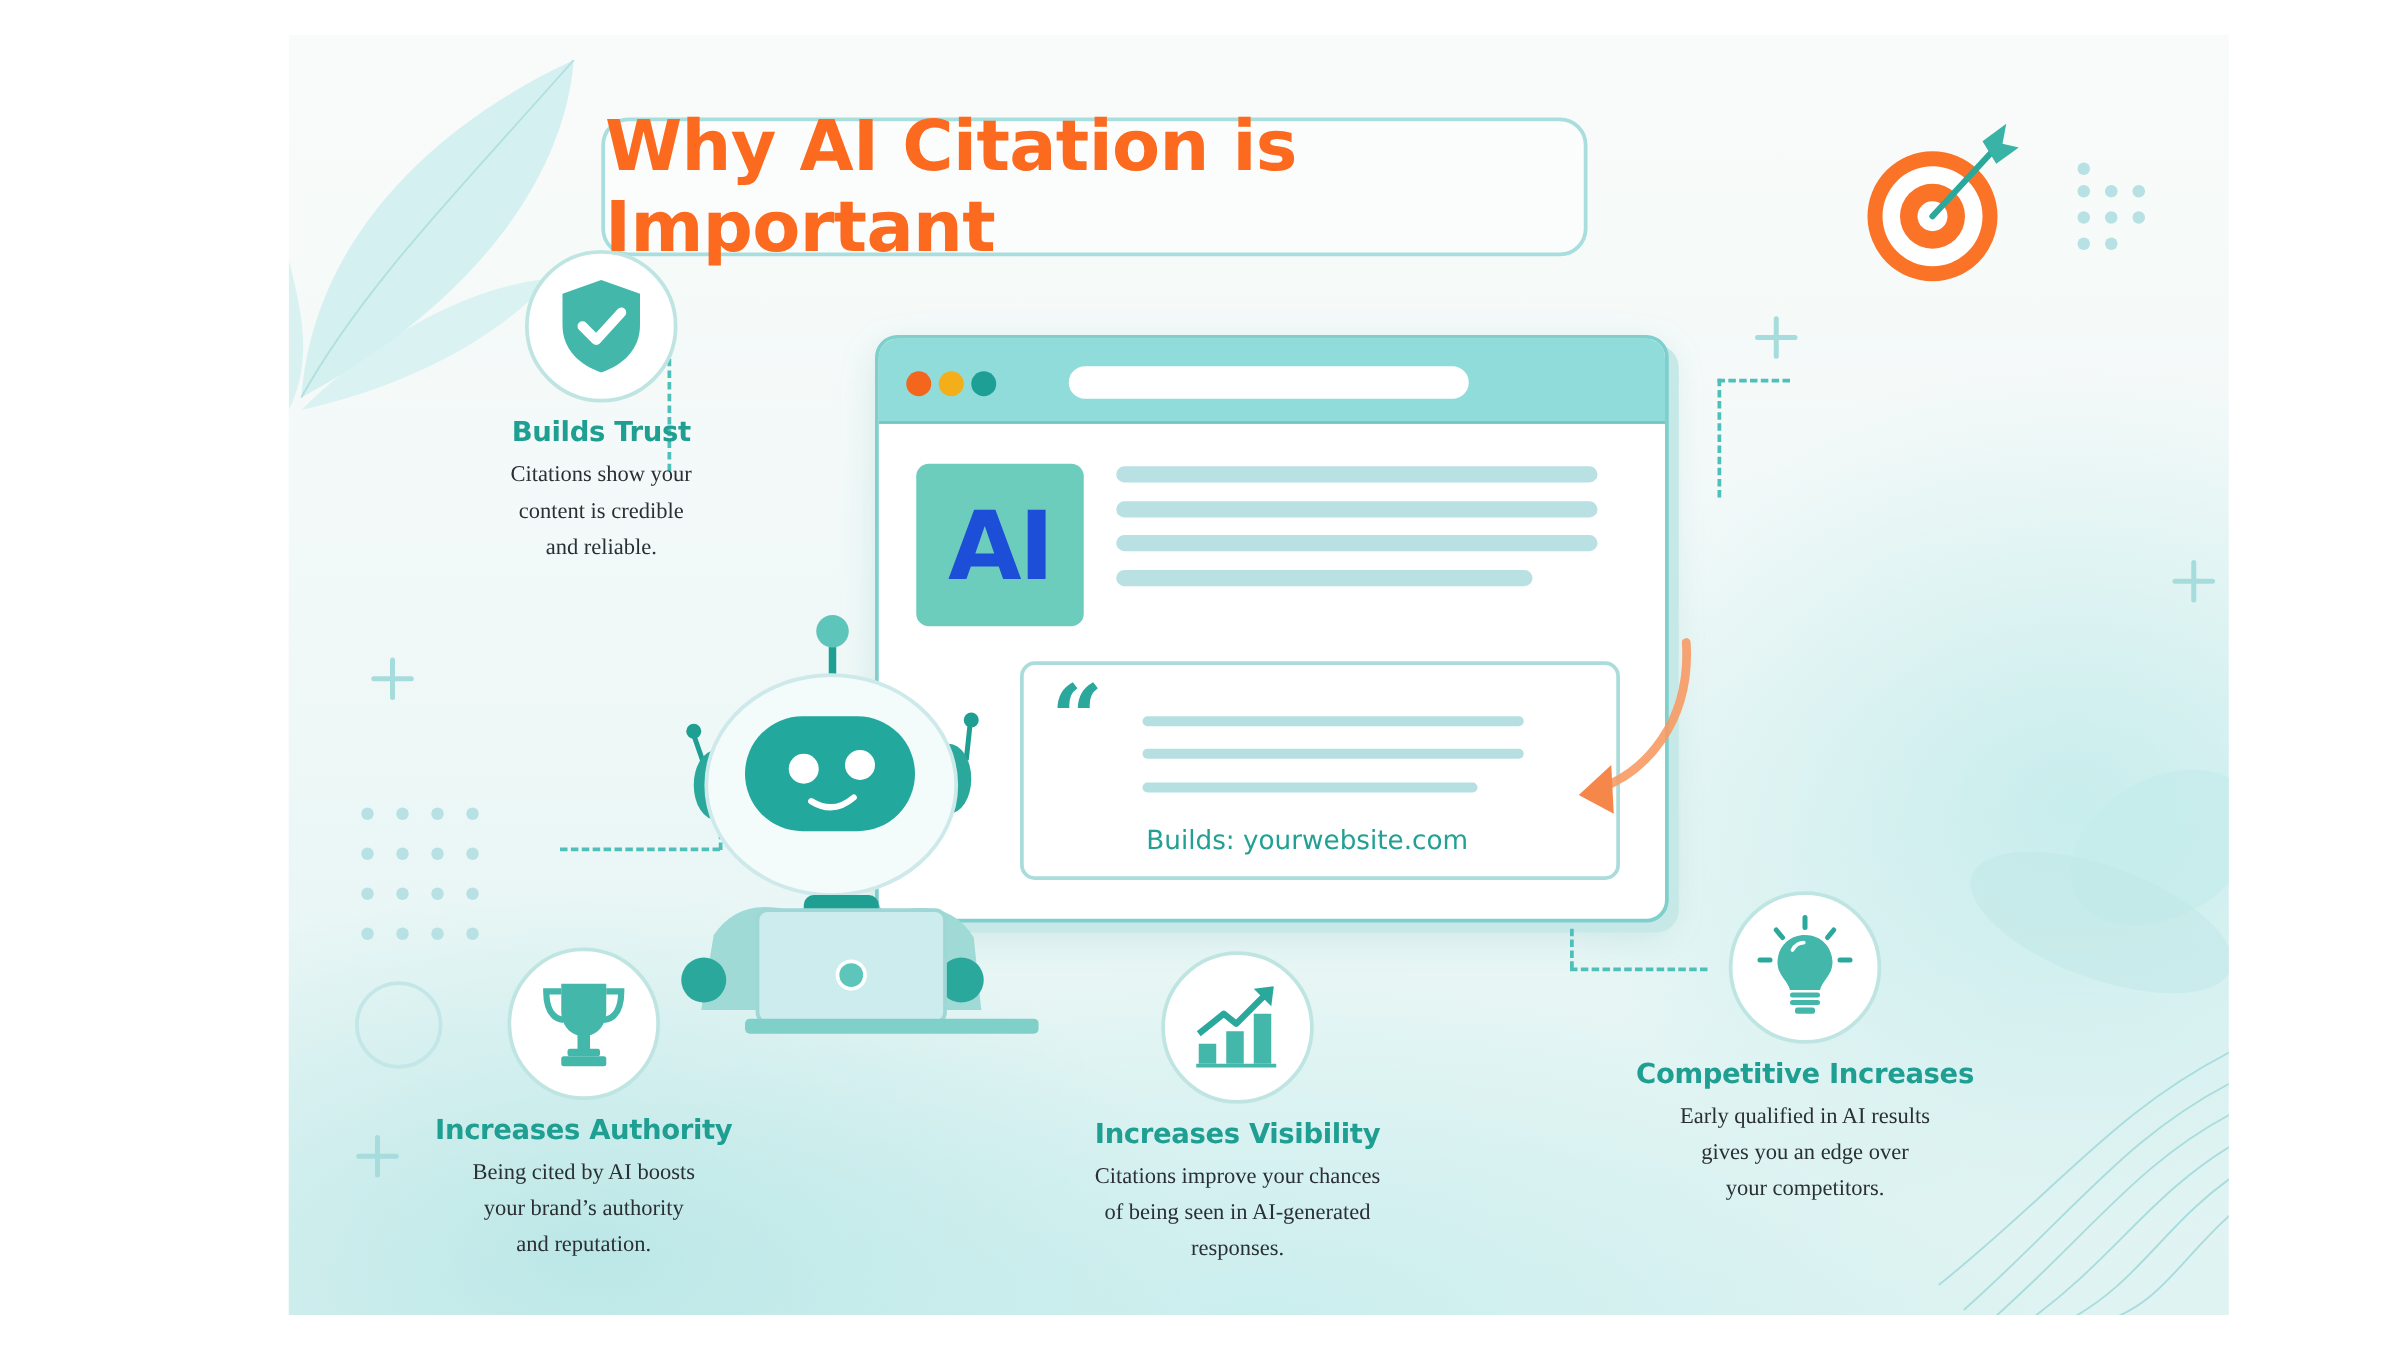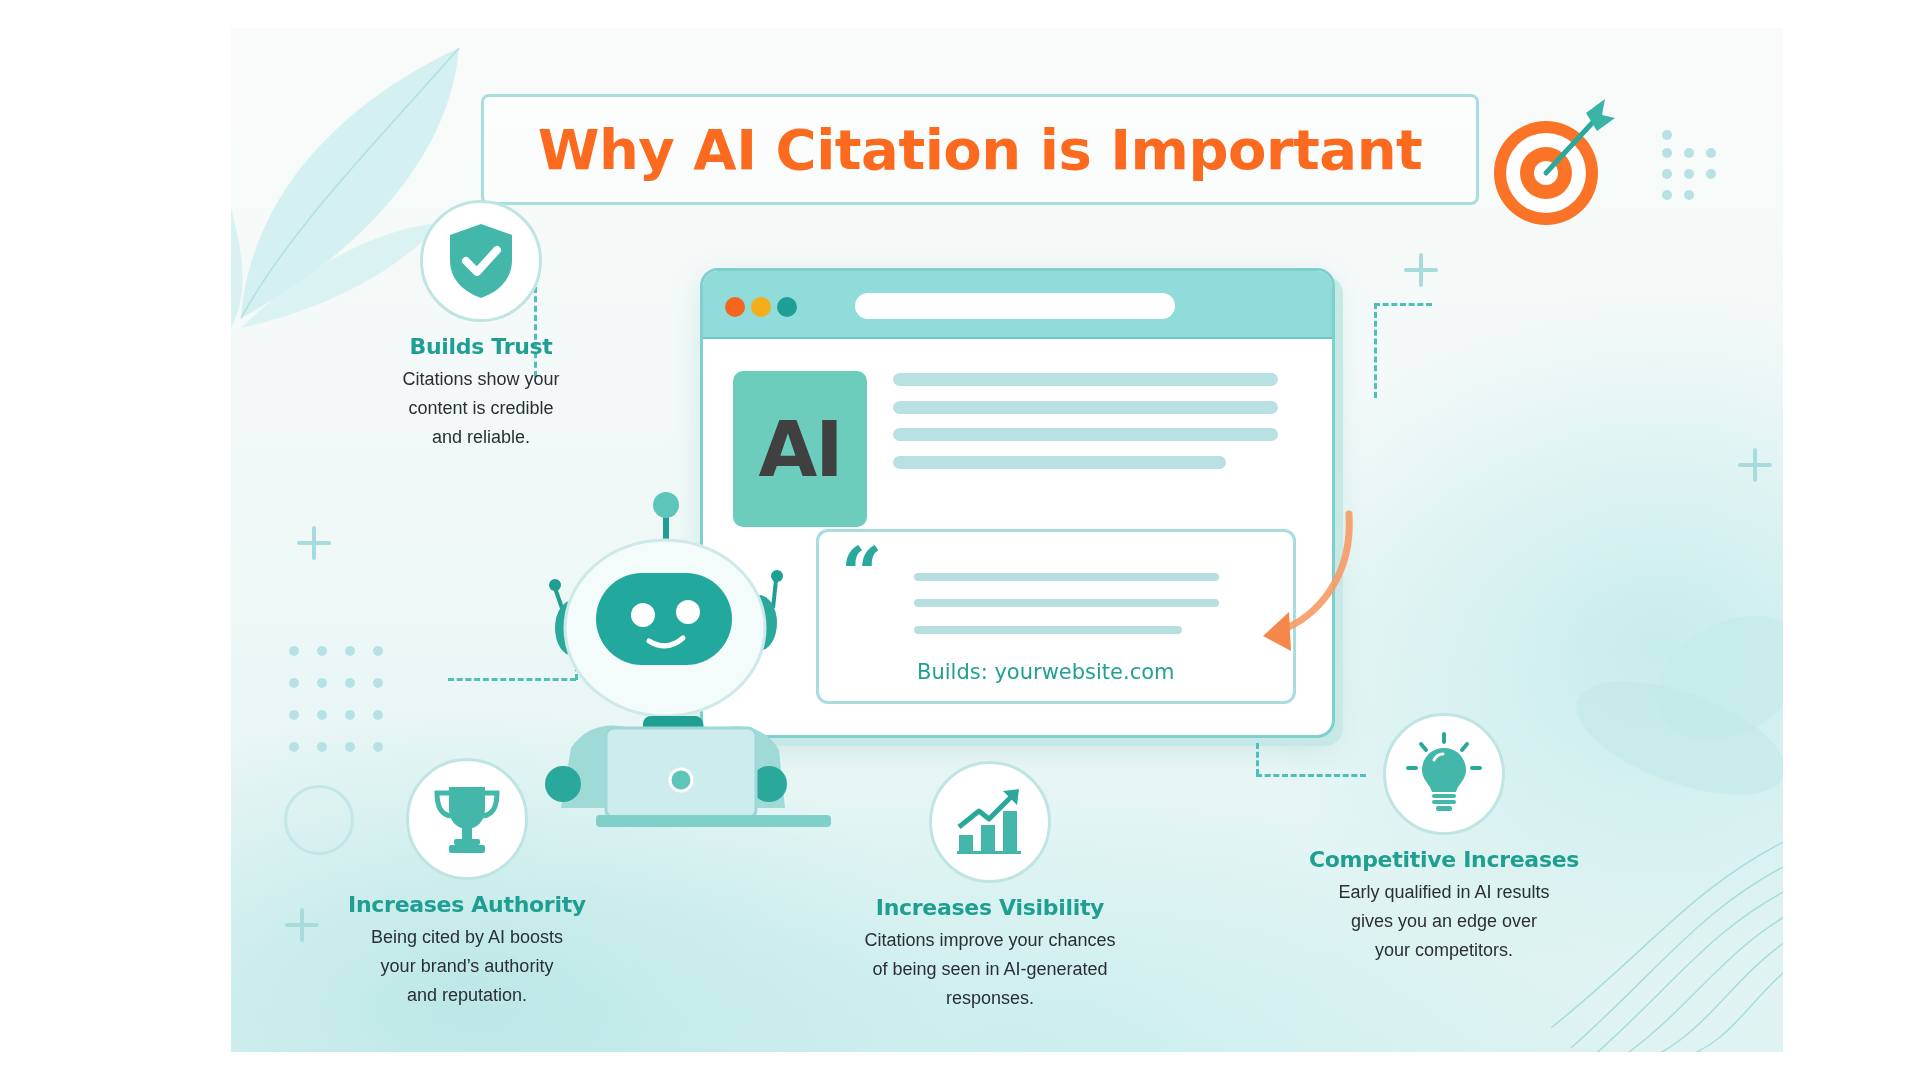--- a/index.html
+++ b/index.html
@@ -12,57 +12,57 @@
       radial-gradient(ellipse 700px 420px at 15% 95%, rgba(160,222,222,0.55), rgba(160,222,222,0) 70%),
       radial-gradient(ellipse 600px 500px at 92% 60%, rgba(170,228,228,0.55), rgba(170,228,228,0) 70%),
       radial-gradient(ellipse 900px 400px at 50% 100%, rgba(190,235,235,0.6), rgba(190,235,235,0) 70%),
       linear-gradient(180deg, #f9fbfa 0%, #f1f9f8 45%, #def3f2 100%);
     overflow: hidden;
   }
   .abs { position: absolute; }
 
   
   .title-box {
-    position: absolute; left: 250px; top: 66px; width: 998px; height: 111px;
-    border: 3px solid #a8dedd; border-radius: 8px; background: rgba(255,255,255,0.55);
+    position: absolute; left: 250px; top: 66px; width: 789px; height: 111px;
+    border: 3px solid #a8dedd; border-radius: 22px; background: rgba(255,255,255,0.55);
     display: flex; align-items: center; justify-content: center;
   }
   .title-text {
     font-family: "DejaVu Sans", sans-serif; font-weight: bold; font-size: 56px;
     color: #fb6a1e; letter-spacing: -0.5px;
   }
 
   
   .feature { position: absolute; text-align: center; }
   .icon-circle {
     width: 122px; height: 122px; border-radius: 50%; background: #ffffff;
     border: 3px solid #bfe5e3; margin: 0 auto; display: flex; align-items: center; justify-content: center;
   }
   .feature-title {
     font-family: "DejaVu Sans", sans-serif; font-weight: bold; font-size: 22px; color: #1f9e92;
     margin-top: 12px; letter-spacing: -0.3px; white-space: nowrap;
   }
   .feature-desc {
-    font-family: Liberation Sans, sans-serif; font-size: 18px; color: #2a2f33; line-height: 29px;
+    font-family: Liberation Serif, serif; font-size: 18px; color: #2a2f33; line-height: 29px;
     margin-top: 6px; white-space: pre-line;
   }
 
   
   .browser {
     position: absolute; left: 469px; top: 240px; width: 635px; height: 470px;
     background: #ffffff; border: 3px solid #7fcfcd; border-radius: 18px;
     box-shadow: 8px 8px 0 #c6e9e8, 0 10px 30px rgba(60,160,160,0.18); overflow: hidden;
   }
   .browser-bar { height: 68px; background: #8fdcdb; position: relative; border-bottom: 2px solid #6dc6c4; }
   .dot { position: absolute; top: 26px; width: 20px; height: 20px; border-radius: 50%; }
   .urlbar { position: absolute; left: 152px; top: 22px; width: 320px; height: 26px; background: #ffffff; border-radius: 14px; }
   .ai-block {
-    position: absolute; left: 30px; top: 100px; width: 134px; height: 156px;
+    position: absolute; left: 30px; top: 100px; width: 134px; height: 130px;
     background: #6ccdbd; border-radius: 10px; display: flex; align-items: center; justify-content: center;
-    color: #404040; font-weight: bold; font-size: 76px; font-family: "DejaVu Sans", sans-serif; letter-spacing: -2px;
+    color: #1d4ed8; font-weight: bold; font-size: 76px; font-family: "DejaVu Sans", sans-serif; letter-spacing: -2px;
   }
   .txt-line { position: absolute; height: 13px; background: #b9e0e2; border-radius: 7px; }
   .quote-card {
     position: absolute; left: 113px; top: 258px; width: 480px; height: 175px;
     border: 3px solid #a9dcdb; border-radius: 12px; background: #ffffff;
   }
   .quote-mark {
     position: absolute; left: 22px; top: 6px; font-size: 72px; font-weight: bold; color: #2aa89b;
     font-family: "DejaVu Serif", serif; line-height: 1;
   }

